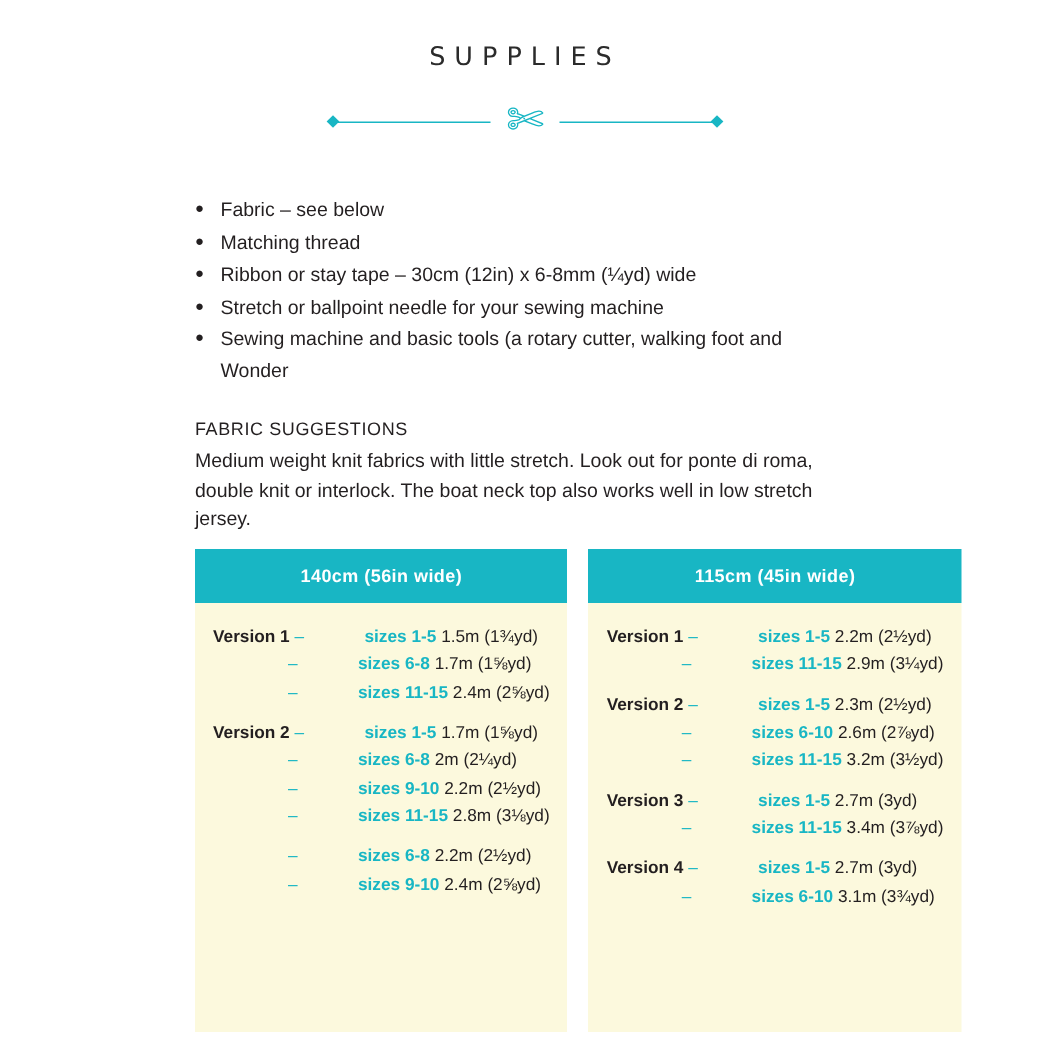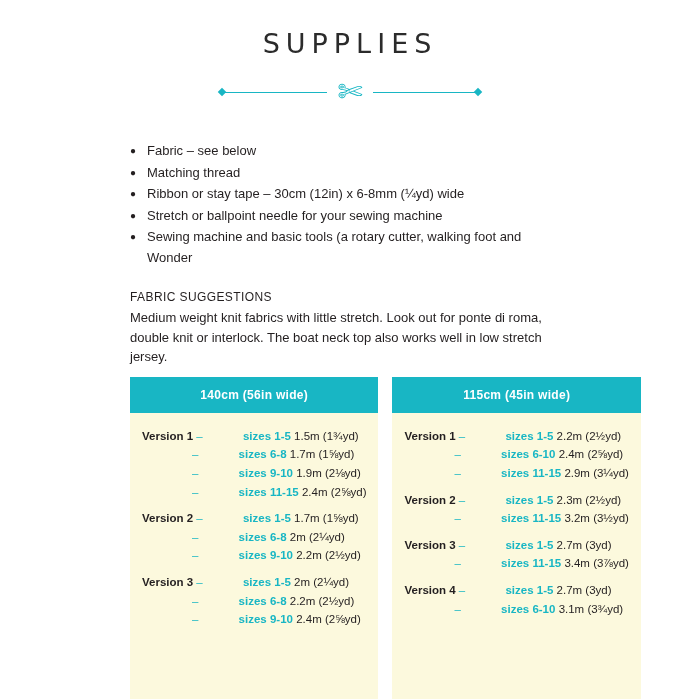--- a/index.html
+++ b/index.html
@@ -17,21 +17,21 @@
     width: 700px;
     height: 700px;
     padding: 0;
   }
   
   .title-block {
     text-align: center;
     padding-top: 28px;
   }
   .title {
-    font-size: 27px;
+    font-size: 17px;
     letter-spacing: 6px;
     color: #2b2b2b;
     font-family: "DejaVu Sans", sans-serif;
     font-weight: 400;
   }
   .rule-row {
     display: flex;
     align-items: center;
     justify-content: center;
     gap: 0;
@@ -207,25 +207,20 @@
               <span class="sizes">sizes 1-5</span>
               <span class="amount"> 1.5m (1¾yd)</span>
             </div>
             <div class="vrow indent">
               <span class="dash">– </span>
               <span class="sizes">sizes 6-8</span>
               <span class="amount"> 1.7m (1⅝yd)</span>
             </div>
             <div class="vrow indent">
               <span class="dash">– </span>
-              <span class="sizes">sizes 9-10</span>
-              <span class="amount"> 1.9m (2⅛yd)</span>
-            </div>
-            <div class="vrow indent">
-              <span class="dash">– </span>
               <span class="sizes">sizes 11-15</span>
               <span class="amount"> 2.4m (2⅝yd)</span>
             </div>
           </div>
 
           <div class="vblock">
             <div class="vrow">
               <span class="vlabel">Version 2</span>
               <span class="dash"> – </span>
               <span class="sizes">sizes 1-5</span>
@@ -234,29 +229,28 @@
             <div class="vrow indent">
               <span class="dash">– </span>
               <span class="sizes">sizes 6-8</span>
               <span class="amount"> 2m (2¼yd)</span>
             </div>
             <div class="vrow indent">
               <span class="dash">– </span>
               <span class="sizes">sizes 9-10</span>
               <span class="amount"> 2.2m (2½yd)</span>
             </div>
-          </div>
-
-          <div class="vblock">
-            <div class="vrow">
-              <span class="vlabel">Version 3</span>
-              <span class="dash"> – </span>
-              <span class="sizes">sizes 1-5</span>
-              <span class="amount"> 2m (2¼yd)</span>
-            </div>
+            <div class="vrow indent">
+              <span class="dash">– </span>
+              <span class="sizes">sizes 11-15</span>
+              <span class="amount"> 2.8m (3⅛yd)</span>
+            </div>
+          </div>
+
+          <div class="vblock">
             <div class="vrow indent">
               <span class="dash">– </span>
               <span class="sizes">sizes 6-8</span>
               <span class="amount"> 2.2m (2½yd)</span>
             </div>
             <div class="vrow indent">
               <span class="dash">– </span>
               <span class="sizes">sizes 9-10</span>
               <span class="amount"> 2.4m (2⅝yd)</span>
             </div>
@@ -272,36 +266,36 @@
 
           <div class="vblock">
             <div class="vrow">
               <span class="vlabel">Version 1</span>
               <span class="dash"> – </span>
               <span class="sizes">sizes 1-5</span>
               <span class="amount"> 2.2m (2½yd)</span>
             </div>
             <div class="vrow indent wide">
               <span class="dash">– </span>
+              <span class="sizes">sizes 11-15</span>
+              <span class="amount"> 2.9m (3¼yd)</span>
+            </div>
+          </div>
+
+          <div class="vblock">
+            <div class="vrow">
+              <span class="vlabel">Version 2</span>
+              <span class="dash"> – </span>
+              <span class="sizes">sizes 1-5</span>
+              <span class="amount"> 2.3m (2½yd)</span>
+            </div>
+            <div class="vrow indent wide">
+              <span class="dash">– </span>
               <span class="sizes">sizes 6-10</span>
-              <span class="amount"> 2.4m (2⅝yd)</span>
-            </div>
-            <div class="vrow indent wide">
-              <span class="dash">– </span>
-              <span class="sizes">sizes 11-15</span>
-              <span class="amount"> 2.9m (3¼yd)</span>
-            </div>
-          </div>
-
-          <div class="vblock">
-            <div class="vrow">
-              <span class="vlabel">Version 2</span>
-              <span class="dash"> – </span>
-              <span class="sizes">sizes 1-5</span>
-              <span class="amount"> 2.3m (2½yd)</span>
+              <span class="amount"> 2.6m (2⅞yd)</span>
             </div>
             <div class="vrow indent wide">
               <span class="dash">– </span>
               <span class="sizes">sizes 11-15</span>
               <span class="amount"> 3.2m (3½yd)</span>
             </div>
           </div>
 
           <div class="vblock">
             <div class="vrow">

